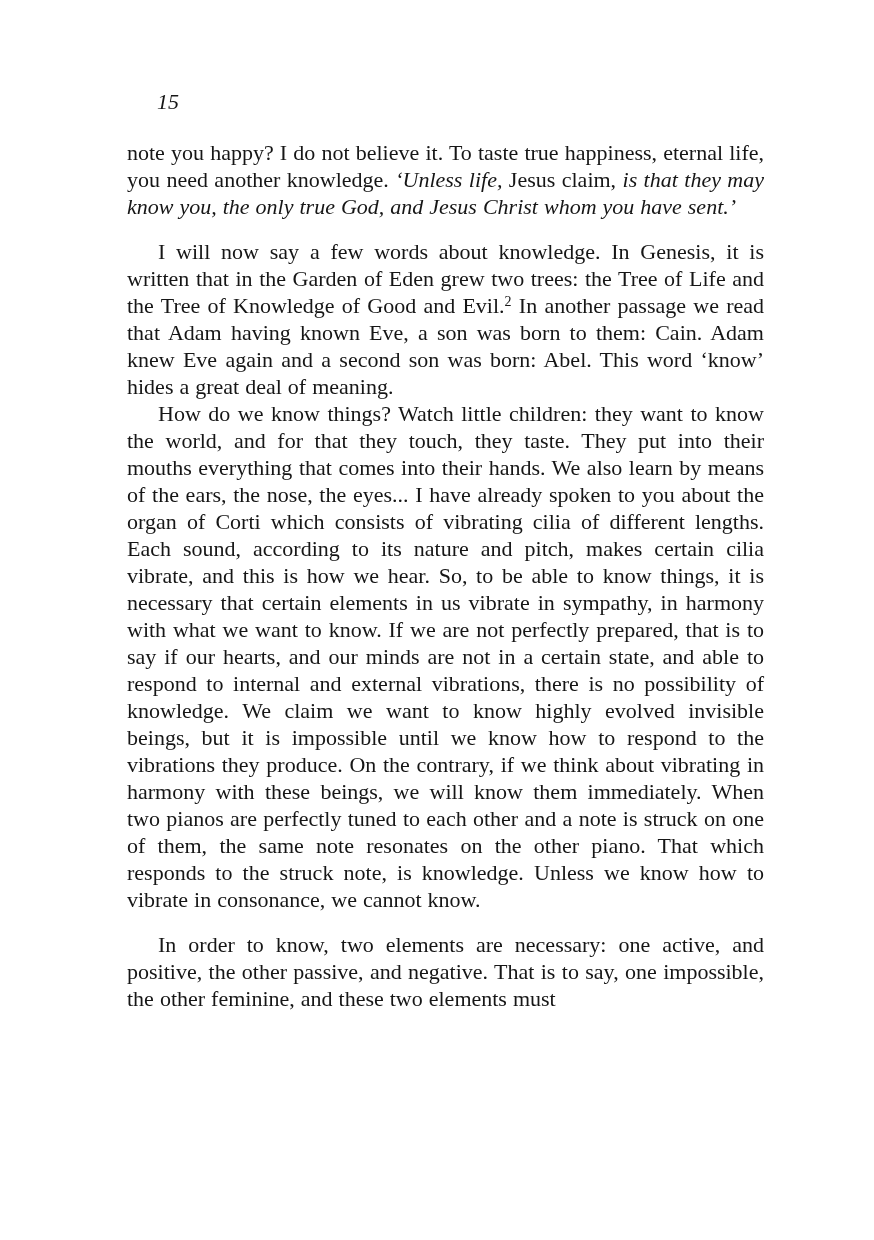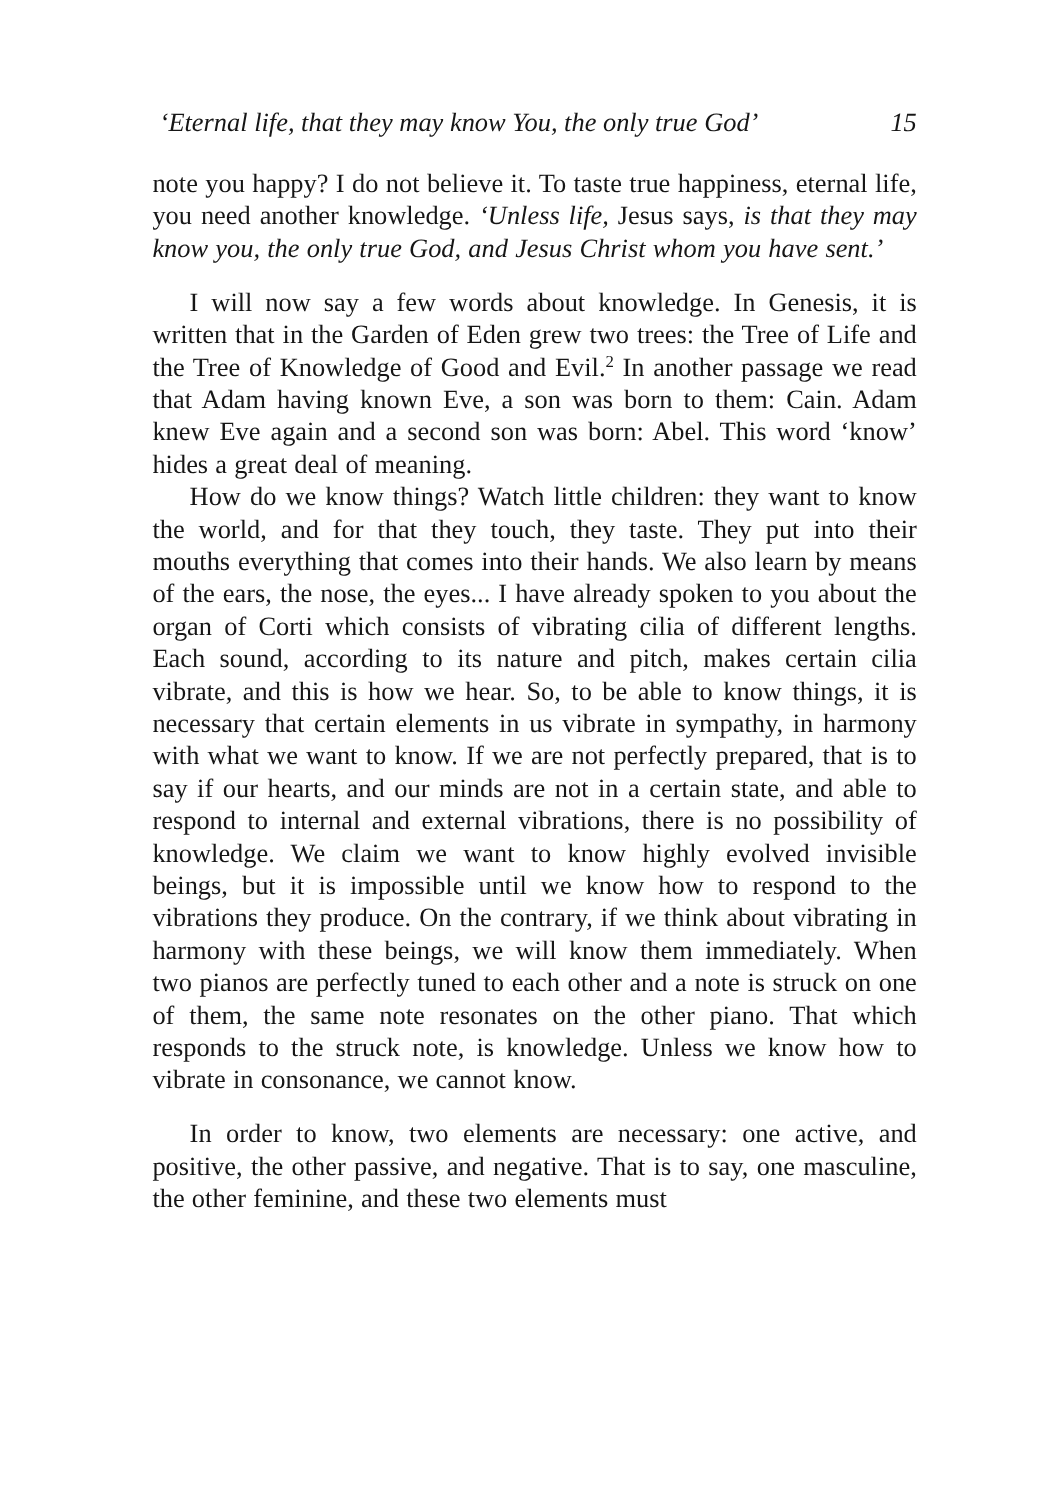--- a/index.html
+++ b/index.html
@@ -51,23 +51,22 @@
     vertical-align: 7px;
     line-height: 0;
   }
 </style>
 </head>
 <body>
 
 <div class="page">
   <div class="content">
     <div class="running-head">
-      <span class="running-title">‘Eternal life, that they may know You, the only true God’</span>
       <span class="page-number">15</span>
     </div>
     <div class="page-body">
-        <p><span class="run-normal">note you happy? I do not believe it. To taste true happiness, eternal life, you need another knowledge. </span><span class="run-italic">‘Unless life,</span><span class="run-normal"> Jesus says, </span><span class="run-italic">is that they may know you, the only true God, and Jesus Christ whom you have sent.’</span></p>
+        <p><span class="run-normal">note you happy? I do not believe it. To taste true happiness, eternal life, you need another knowledge. </span><span class="run-italic">‘Unless life,</span><span class="run-normal"> Jesus claim, </span><span class="run-italic">is that they may know you, the only true God, and Jesus Christ whom you have sent.’</span></p>
         <p class="indent gap"><span class="run-normal">I will now say a few words about knowledge. In Genesis, it is written that in the Garden of Eden grew two trees: the Tree of Life and the Tree of Knowledge of Good and Evil.</span><span class="run-sup">2</span><span class="run-normal"> In another passage we read that Adam having known Eve, a son was born to them: Cain. Adam knew Eve again and a second son was born: Abel. This word ‘know’ hides a great deal of meaning.</span></p>
         <p class="indent"><span class="run-normal">How do we know things? Watch little children: they want to know the world, and for that they touch, they taste. They put into their mouths everything that comes into their hands. We also learn by means of the ears, the nose, the eyes... I have already spoken to you about the organ of Corti which consists of vibrating cilia of different lengths. Each sound, according to its nature and pitch, makes certain cilia vibrate, and this is how we hear. So, to be able to know things, it is necessary that certain elements in us vibrate in sympathy, in harmony with what we want to know. If we are not perfectly prepared, that is to say if our hearts, and our minds are not in a certain state, and able to respond to internal and external vibrations, there is no possibility of knowledge. We claim we want to know highly evolved invisible beings, but it is impossible until we know how to respond to the vibrations they produce. On the contrary, if we think about vibrating in harmony with these beings, we will know them immediately. When two pianos are perfectly tuned to each other and a note is struck on one of them, the same note resonates on the other piano. That which responds to the struck note, is knowledge. Unless we know how to vibrate in consonance, we cannot know.</span></p>
-        <p class="indent gap"><span class="run-normal">In order to know, two elements are necessary: one active, and positive, the other passive, and negative. That is to say, one masculine, the other feminine, and these two elements must</span></p>
+        <p class="indent gap"><span class="run-normal">In order to know, two elements are necessary: one active, and positive, the other passive, and negative. That is to say, one impossible, the other feminine, and these two elements must</span></p>
       </div>
   </div>
 </div>
 
 </body></html>

